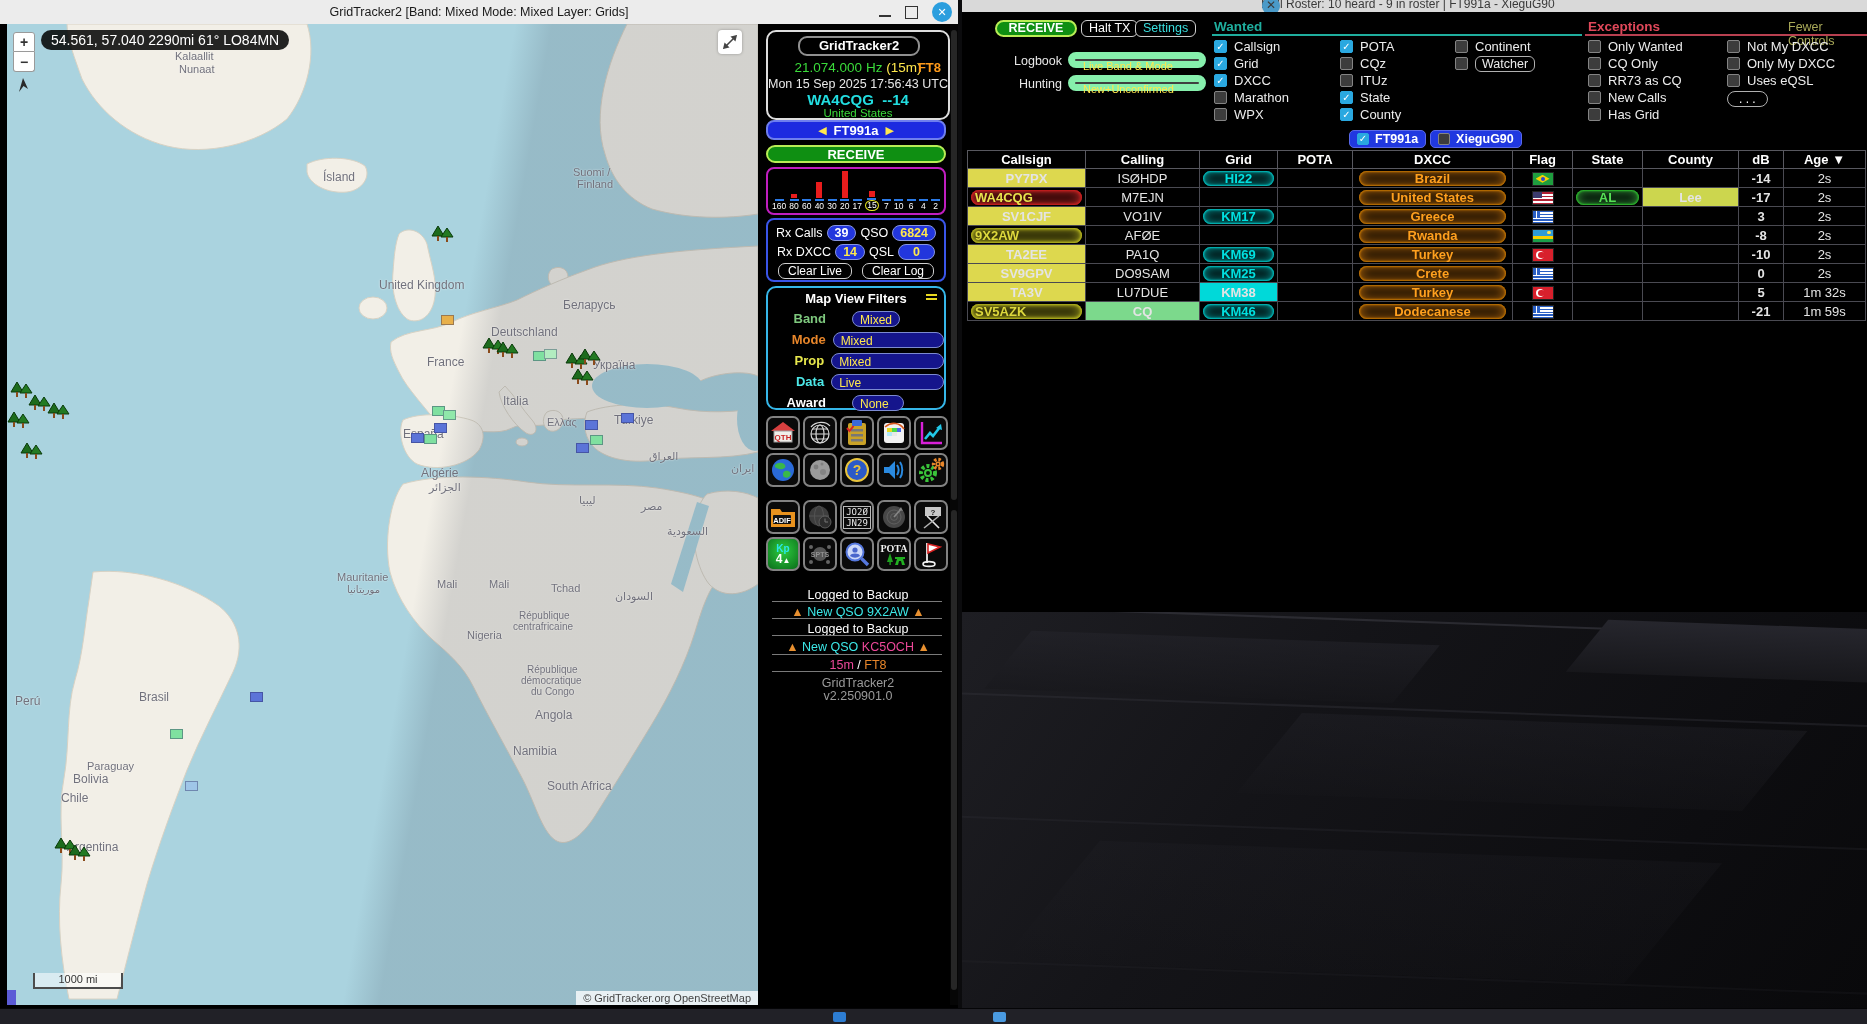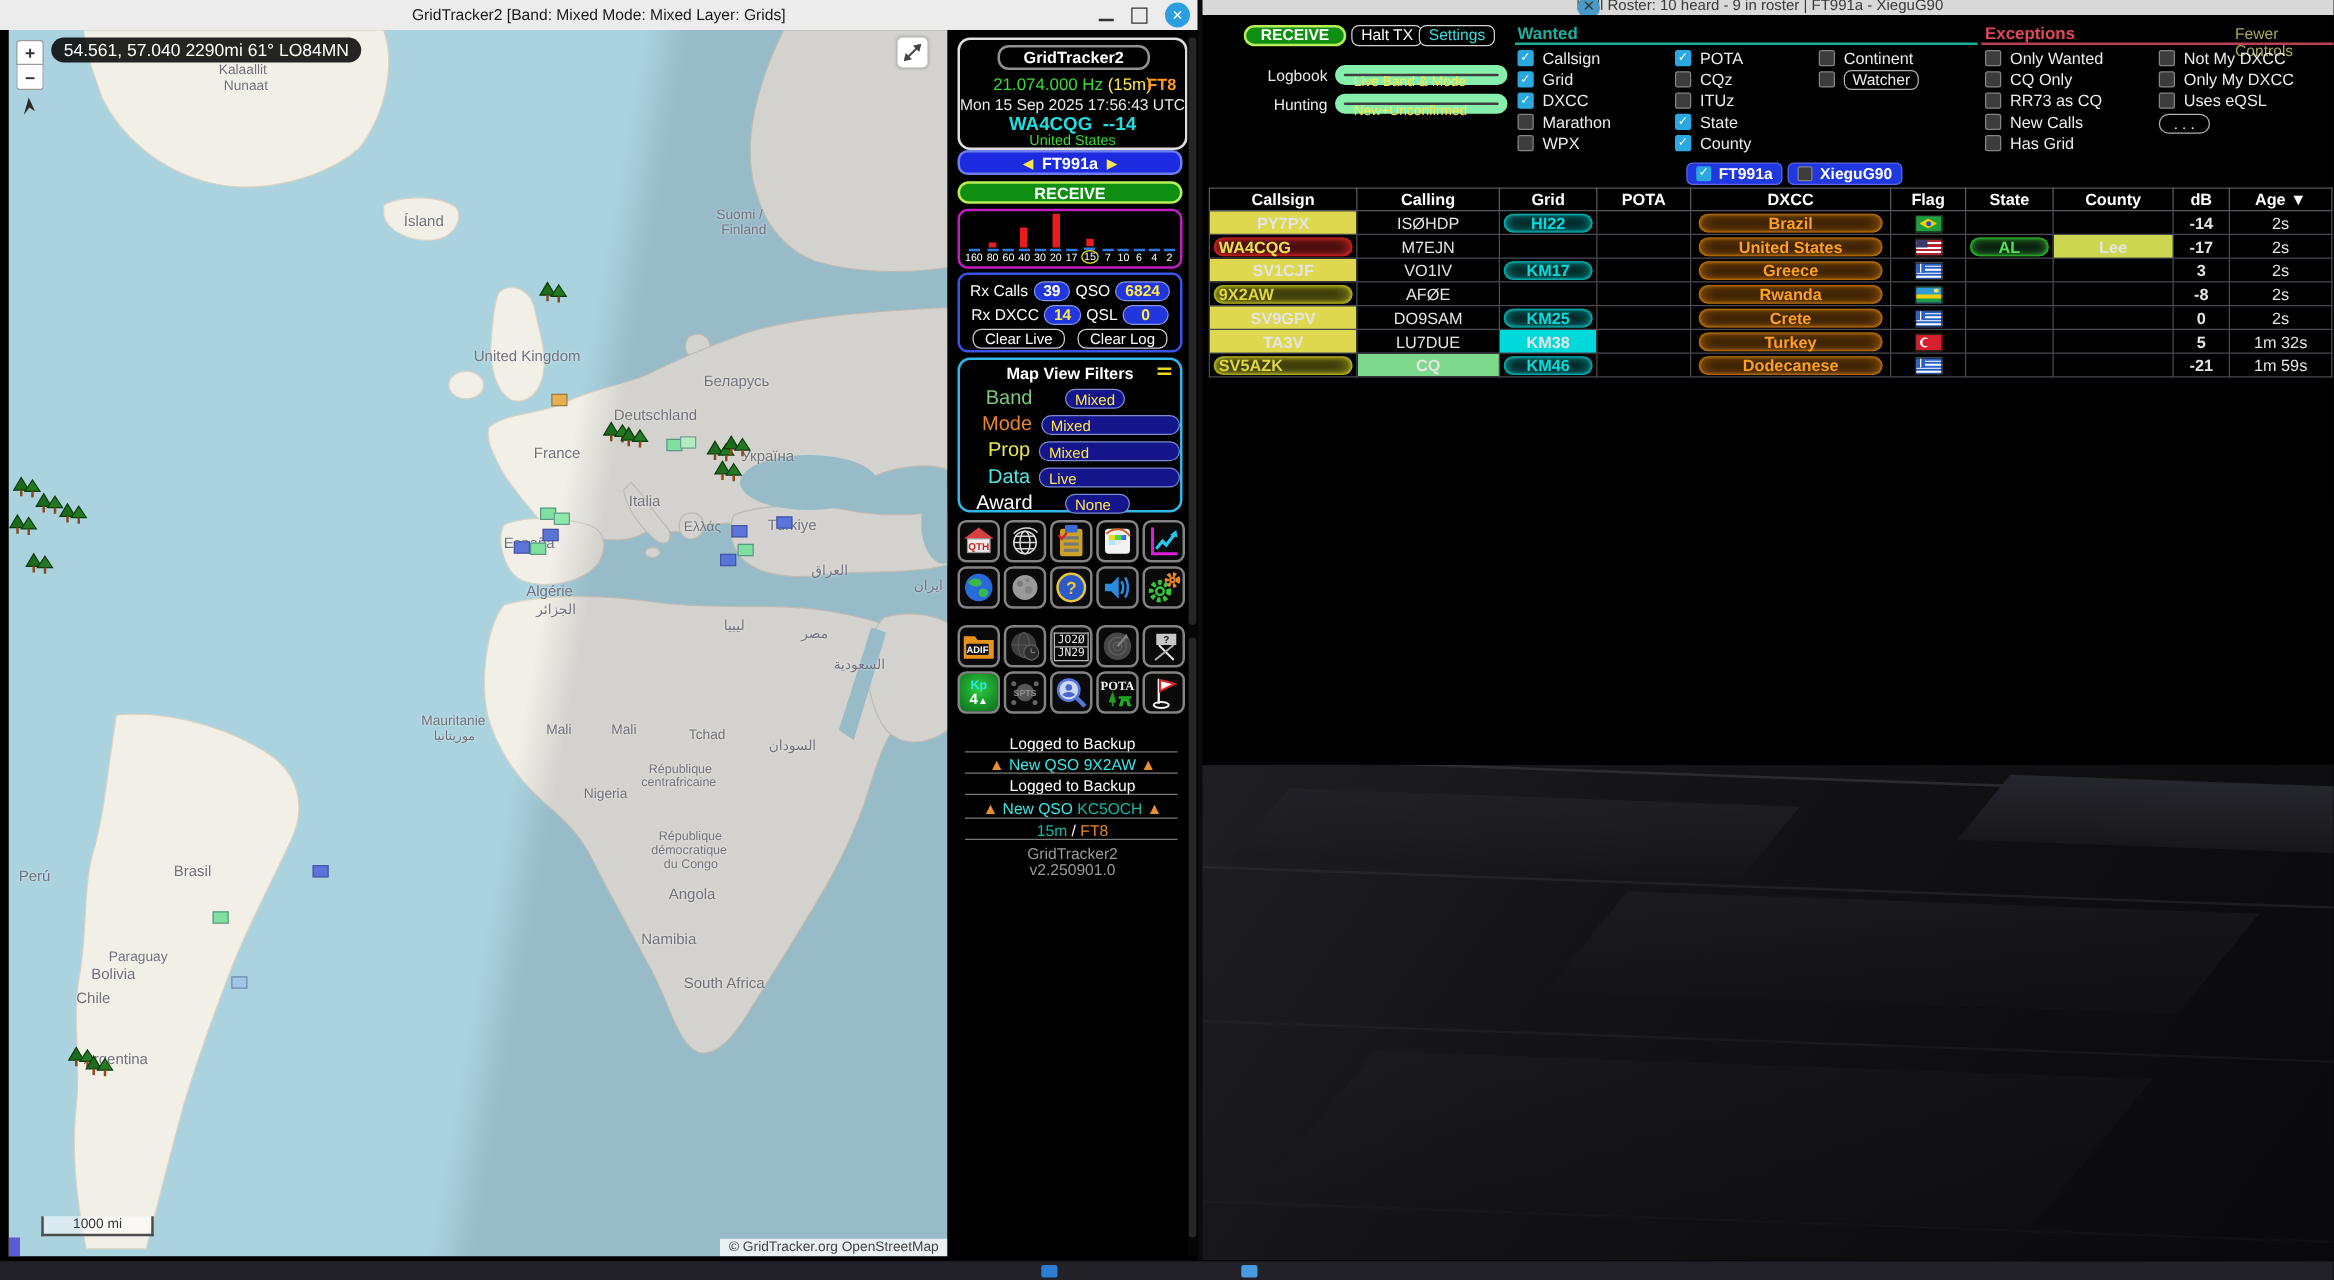--- a/index.html
+++ b/index.html
@@ -66,35 +66,35 @@
   .cline{position:absolute;width:100%;display:flex;align-items:center;justify-content:center;gap:4px;font-size:12.5px}
   .cpill{background:#2236dd;border:1px solid #8896e0;border-radius:8px;padding:0 7px;font-size:12.5px;font-weight:bold;
          color:#ffe84d;line-height:14px}
   .cpill.white{color:#fff}
   .clrbtn{background:#000;border:1px solid #cfcfcf;border-radius:7px;color:#fff;font-size:12px;padding:0 9px;line-height:14px}
   .filtbox{position:absolute;left:8px;top:262px;width:180px;height:124px;border:2px solid #35b6e8;border-radius:10px;box-sizing:border-box}
   .ftitle{position:absolute;left:0;top:3px;width:100%;text-align:center;font-size:13px;font-weight:bold}
   .fmin{position:absolute;right:7px;top:6px;width:11px}
   .fmin i{display:block;height:2px;background:#e8d820;margin-bottom:2px}
   .frow{position:absolute;left:0;width:100%;height:17px;display:flex;align-items:center}
-  .flabel{width:58px;text-align:right;font-size:16px;font-weight:normal}
+  .flabel{width:58px;text-align:right;font-size:13px;font-weight:bold}
   .fsel{margin-left:7px;background:#15158c;border:1px solid #7c8ad0;border-radius:9px;color:#ffe84d;font-size:12px;
         height:16px;line-height:16px;padding:0 7px;box-sizing:border-box}
   .f-band .flabel{color:#7ec87e}.f-mode .flabel{color:#e8862a}.f-prop .flabel{color:#e8e84d}
   .f-data .flabel{color:#4de8e8}.f-award .flabel{color:#fff}
   .f-band{top:22px}.f-mode{top:43px}.f-prop{top:64px}.f-data{top:85px}.f-award{top:106px}
   .f-band .fsel{width:48px;margin-left:26px}.f-mode .fsel{width:112px}.f-prop .fsel{width:116px}
   .f-data .fsel{width:116px}.f-award .fsel{width:52px;margin-left:26px}
   .igrid{position:absolute;left:8px;display:grid;grid-template-columns:repeat(5,34px);grid-auto-rows:34px;gap:3px}
   .icell{background:#0a0a0a;border:2px solid #828282;border-radius:7px;display:flex;align-items:center;justify-content:center;
          box-sizing:border-box;position:relative;overflow:hidden}
   .icell.kp{background:radial-gradient(circle at 50% 40%,#2ecc40,#0a6e1a)}
   .msg{position:absolute;left:0;width:200px;text-align:center;font-size:12.5px;color:#fff;white-space:nowrap}
   .msgline{position:absolute;left:14px;width:170px;height:1px;background:#7a7a7a}
-  .tri{color:#e89030}.ncyan{color:#3ce8e8}.nyel{color:#14b8a6}.norg{color:#e8862a}
+  .tri{color:#e89030}.ncyan{color:#3ce8e8}.nyel{color:#ec4899}.norg{color:#e8862a}
   .gray{color:#9a9a9a}
   
   .roster{position:absolute;left:962px;top:0;width:905px;height:612px;background:#000;color:#fff}
   .rtitle{position:absolute;left:0;top:0;width:100%;height:12px;background:#d9d9d9;overflow:hidden}
   .rtitle span{position:absolute;left:300px;top:-3px;color:#3a3a3a;font-size:12px;white-space:nowrap}
   .rt-max{position:absolute;right:38px;top:3px;width:9px;height:9px;border:1.5px solid #444}
   .rt-close{position:absolute;right:8px;top:-8px;width:18px;height:18px;border-radius:50%;background:#4a9ac8;color:#fff;
             font-size:10px;text-align:center;line-height:17px}
   .rxbtn2{position:absolute;left:33px;top:20px;width:82px;height:17px;background:#0f8f12;border:2px solid #b8ee55;border-radius:9px;
           box-sizing:border-box;text-align:center;font-size:12.5px;font-weight:bold;line-height:13px;color:#fff}
@@ -908,20 +908,36 @@
           <td>
             <span class="pill pill-dxcc">Rwanda</span>
           </td>
           <td><span class="flag" data-flag="rw"></span></td>
           <td></td>
           <td></td>
           <td style="font-weight: bold;">-8</td>
           <td>2s</td>
         </tr>
         <tr>
+          <td class="cs-solid">TA2EE</td>
+          <td class="calling">PA1Q</td>
+          <td>
+            <span class="pill pill-grid">KM69</span>
+          </td>
+          <td></td>
+          <td>
+            <span class="pill pill-dxcc">Turkey</span>
+          </td>
+          <td><span class="flag" data-flag="tr"></span></td>
+          <td></td>
+          <td></td>
+          <td style="font-weight: bold;">-10</td>
+          <td>2s</td>
+        </tr>
+        <tr>
           <td class="cs-solid">SV9GPV</td>
           <td class="calling">DO9SAM</td>
           <td>
             <span class="pill pill-grid">KM25</span>
           </td>
           <td></td>
           <td>
             <span class="pill pill-dxcc">Crete</span>
           </td>
           <td><span class="flag" data-flag="gr"></span></td>

